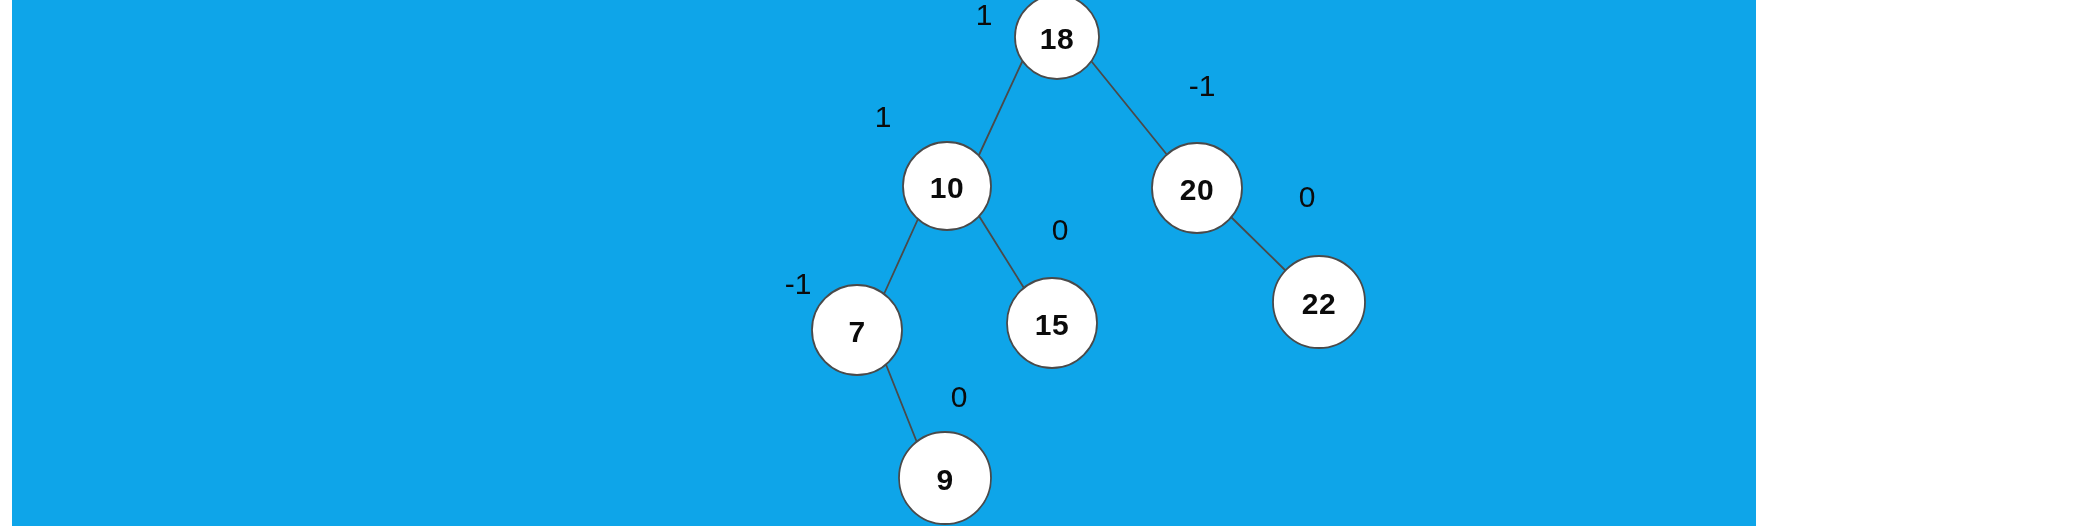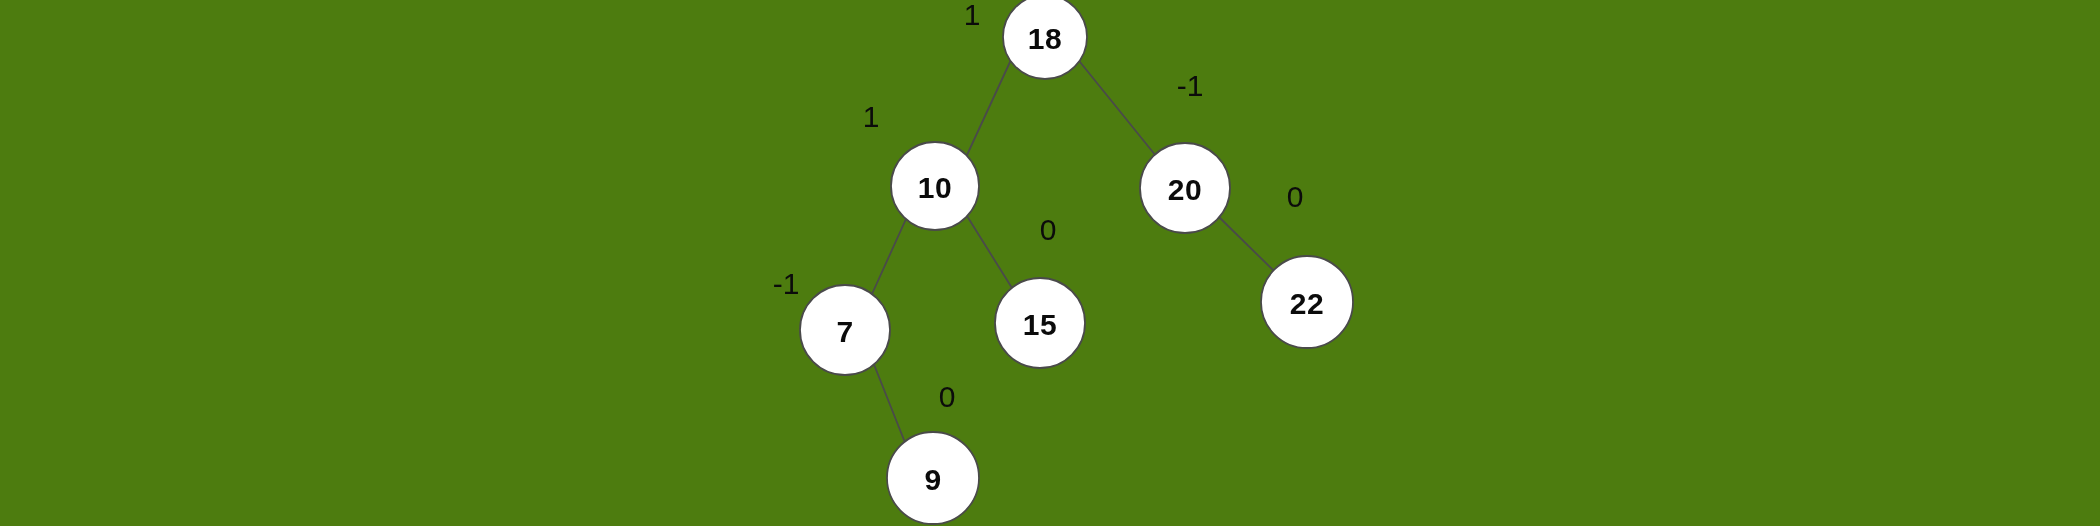--- a/index.html
+++ b/index.html
@@ -9,23 +9,24 @@
     background: #ffffff;
   }
   body {
     width: 2100px;
     height: 526px;
     overflow: hidden;
     font-family: "Liberation Sans", sans-serif;
   }
   #tree-canvas {
     position: relative;
-    width: 2100px;
+    width: 1744px;
     height: 526px;
-    background: #4d7c0f;
+    background: #0ea5e9;
+    margin-left: 12px;
   }
   #tree-svg {
     position: absolute;
     top: 0;
     left: 0;
     width: 2100px;
     height: 526px;
     display: block;
   }
   .edge-line {

